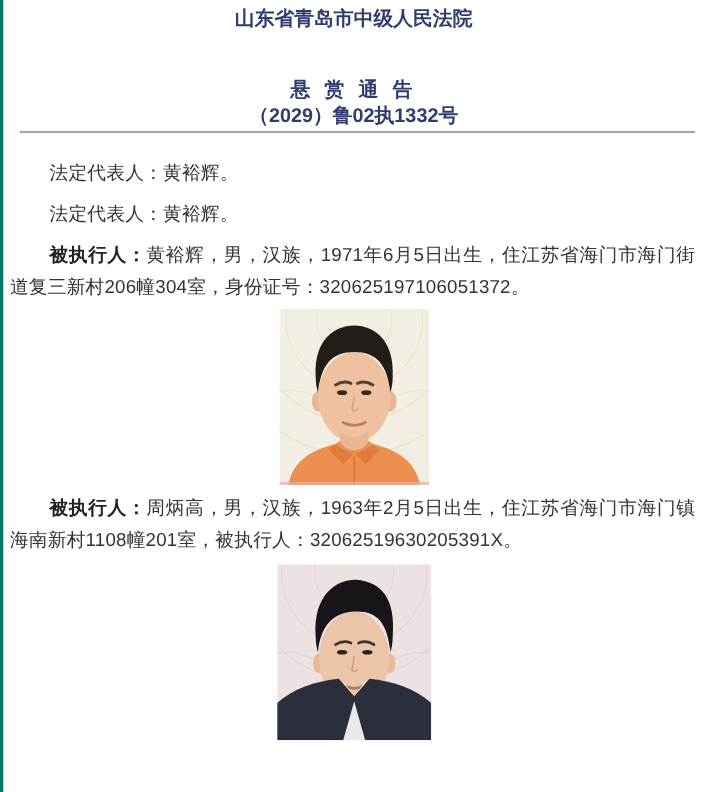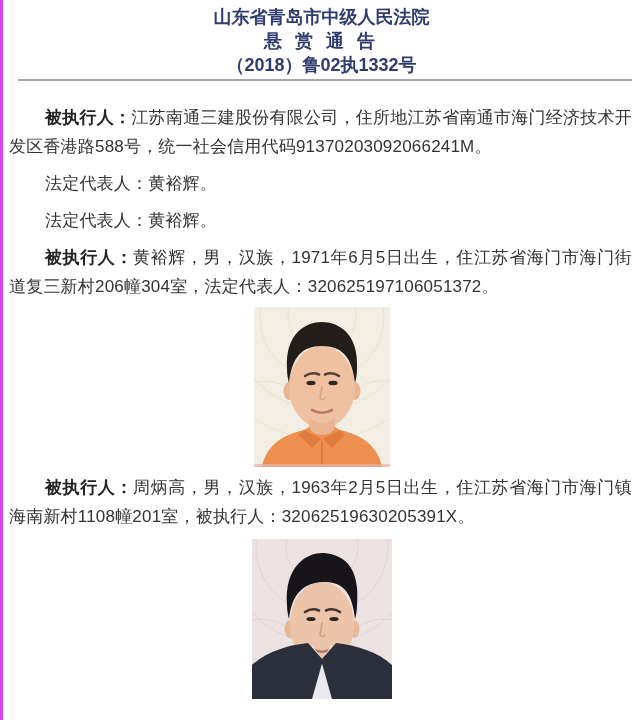--- a/index.html
+++ b/index.html
@@ -1,30 +1,30 @@
 <!DOCTYPE html>
 <html style="--title: #2f3c6e; --text: #333333; --divider: #a8a8a8; --left-border: #d9d9de;"><head>
 <meta charset="utf-8">
 <style>
   html,body{margin:0;padding:0;background:#ffffff;}
   .page{
     position:relative;
     width:637px;height:720px;
     overflow:hidden;
     background:#ffffff;
-    border-left:3px solid #d946ef;
+    border-left:3px solid #0f766e;
     font-family:"Liberation Sans","DejaVu Sans",sans-serif;
     color:var(--text,#333333);
   }
   header{padding-top:5px;text-align:center;}
   .h-line{
     font-size:18px;line-height:24px;font-weight:bold;
     color:var(--title,#2f3c6e);
   }
-  .notice-title{letter-spacing:4px;}
+  .notice-title{letter-spacing:4px;margin-top:40px;}
   .divider{
     border:none;border-top:2px solid var(--divider,#a8a8a8);
     margin:2px 8px 0 15px;height:0;
   }
   main{margin-top:22px;}
   p.doc{
     margin:0 8px 8px 6px;
     font-size:17px;line-height:29px;
     text-indent:36px;text-align:justify;
     color:var(--text,#333333);
@@ -37,35 +37,34 @@
   figure.photo svg{display:inline-block;vertical-align:top;}
 </style>
 </head>
 <body>
 
 <div class="page">
 
   <header>
     <div class="h-line">山东省青岛市中级人民法院</div>
     <div class="h-line notice-title">悬 赏 通 告</div>
-    <div class="h-line">（2018）鲁02执1332号</div>
+    <div class="h-line">（2029）鲁02执1332号</div>
   </header>
 
   <hr class="divider">
 
   <main>
 
-    <p class="doc"><b>被执行人：</b><span>江苏南通三建股份有限公司，住所地江苏省南通市海门经济技术开发区香港路588号，统一社会信用代码91370203092066241M。</span></p>
 
     <p class="doc"><span>法定代表人：黄裕辉。</span></p>
 
 
     <p class="doc"><span>法定代表人：黄裕辉。</span></p>
 
-    <p class="doc"><b>被执行人：</b><span>黄裕辉，男，汉族，1971年6月5日出生，住江苏省海门市海门街道复三新村206幢304室，法定代表人：320625197106051372。</span></p>
+    <p class="doc"><b>被执行人：</b><span>黄裕辉，男，汉族，1971年6月5日出生，住江苏省海门市海门街道复三新村206幢304室，身份证号：320625197106051372。</span></p>
 
     <figure class="photo photo1">
       <svg width="136" height="160" viewBox="0 0 136 160" xmlns="http://www.w3.org/2000/svg">
         <rect width="136" height="160" fill="#f2eee3"></rect>
         <g fill="none" stroke="#e3dccb" stroke-width="1" opacity="0.7">
           <circle cx="68" cy="10" r="34"></circle>
           <circle cx="68" cy="10" r="62"></circle>
           <circle cx="68" cy="10" r="92"></circle>
           <circle cx="68" cy="10" r="122"></circle>
           <circle cx="10" cy="120" r="46"></circle>

